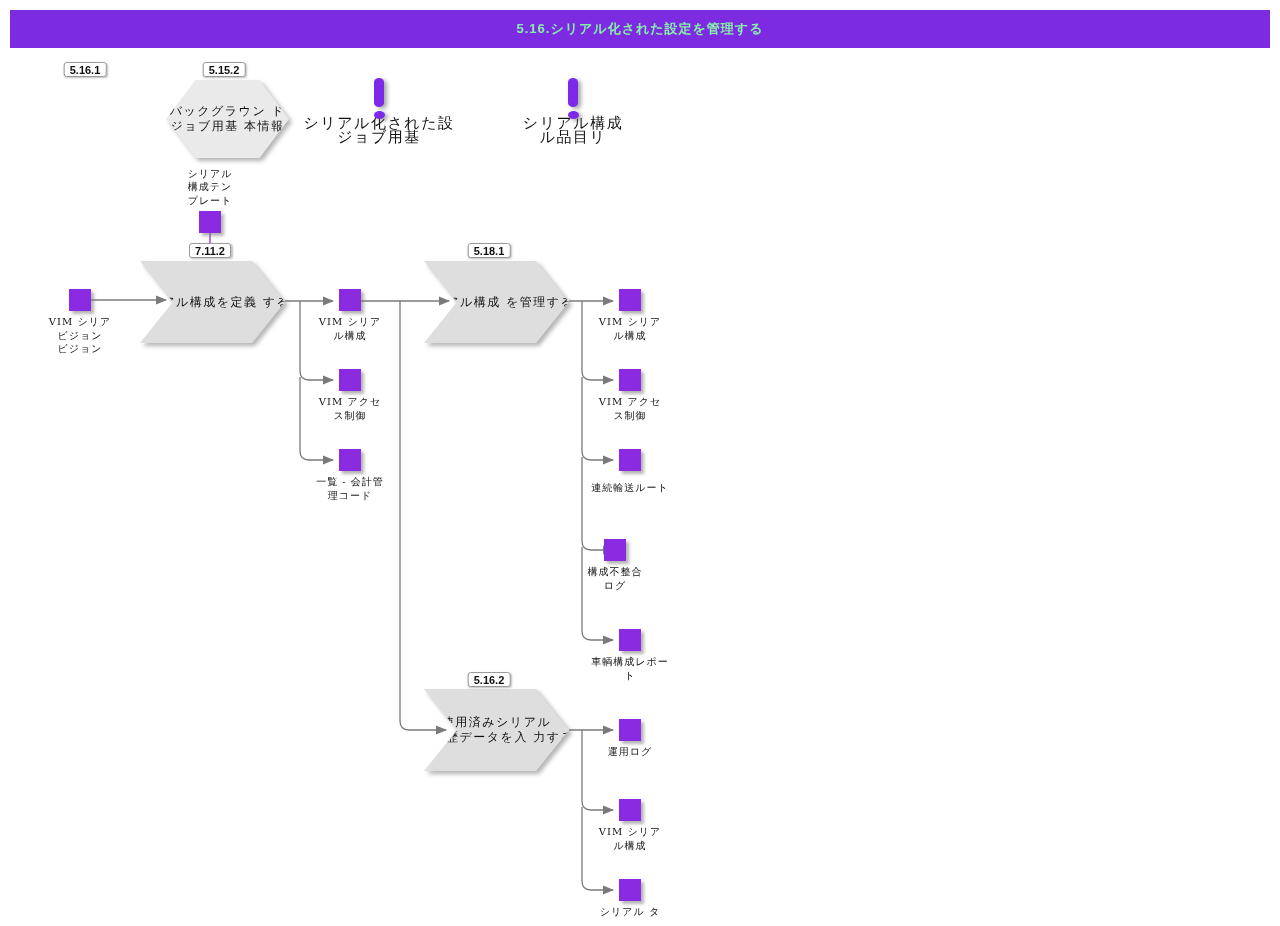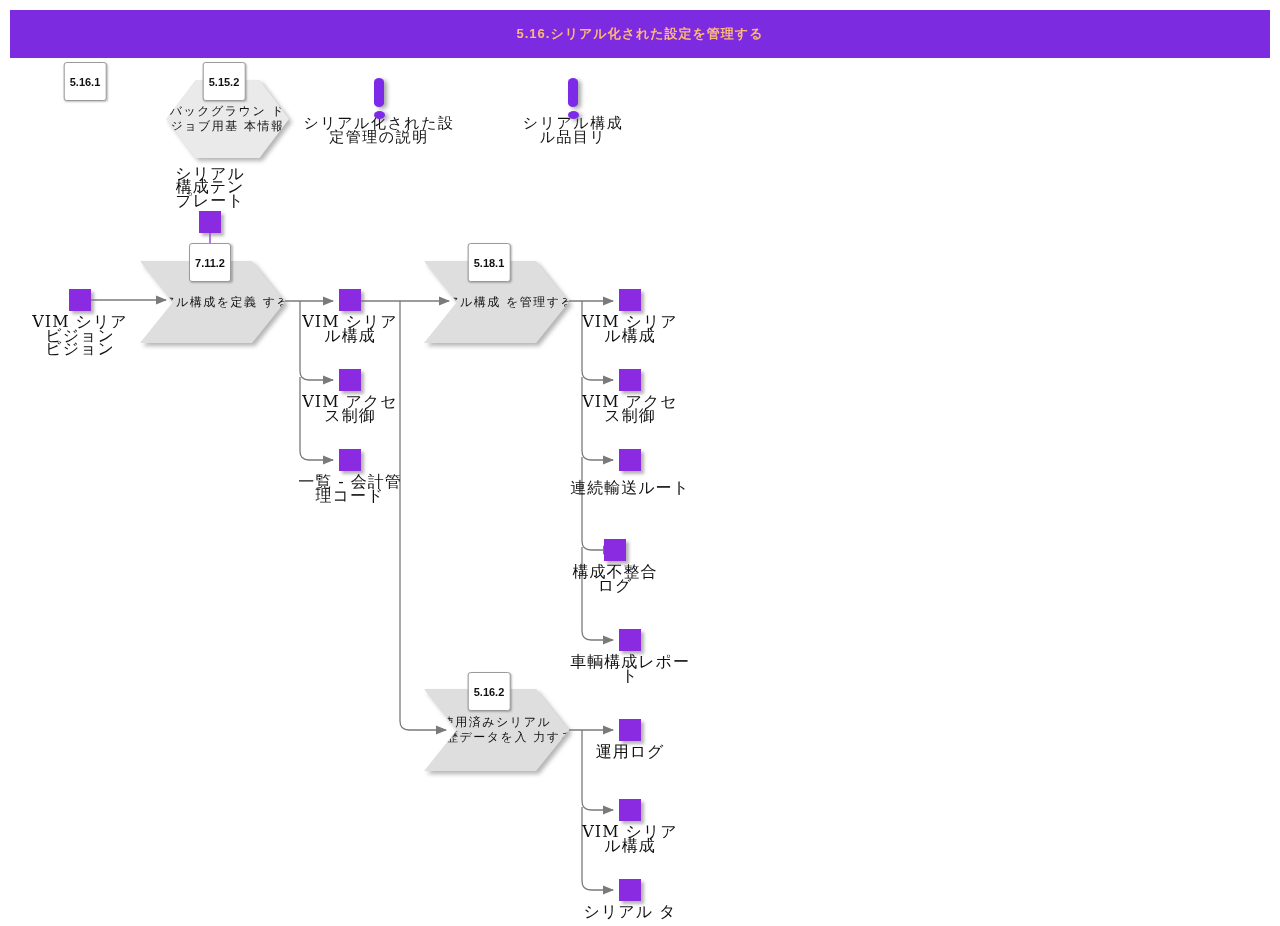--- a/index.html
+++ b/index.html
@@ -1,51 +1,51 @@
 <!DOCTYPE html>
 <html><head>
 <meta charset="utf-8">
 <style>
   html,body{margin:0;padding:0;background:#ffffff;}
   #canvas{position:relative;width:1280px;height:926px;background:#ffffff;overflow:hidden;
           font-family:"DejaVu Serif",serif;color:#111;}
 
   
-  .titlebar{position:absolute;left:10px;top:10px;width:1260px;height:48px;background:#7D2BE0;
+  .titlebar{position:absolute;left:10px;top:10px;width:1260px;height:38px;background:#7D2BE0;
             display:flex;align-items:center;justify-content:center;
             font-family:"Liberation Sans",sans-serif;font-weight:bold;font-size:13px;
-            color:#fdba74;letter-spacing:1px;}
+            color:#86efac;letter-spacing:1px;}
 
   
   svg.connectors{position:absolute;left:0;top:0;z-index:5;}
 
   
   .shape-wrap{position:absolute;z-index:1;filter:drop-shadow(3px 3px 2px rgba(90,90,90,0.45));}
   .hex{width:123px;height:78px;background:#EAEAEA;
        clip-path:polygon(24% 0,76% 0,100% 50%,76% 100%,24% 100%,0 50%);
        display:flex;flex-direction:column;align-items:center;justify-content:center;
        text-align:center;font-size:12px;letter-spacing:1.5px;line-height:15px;white-space:nowrap;}
   .chev{width:145px;height:82px;background:#DEDEDE;
         clip-path:polygon(0 0,77.3% 0,100% 50%,77.3% 100%,0 100%,22.7% 50%);
         display:flex;flex-direction:column;align-items:center;justify-content:center;
         text-align:center;font-size:12px;letter-spacing:1.5px;line-height:15px;white-space:nowrap;}
   .hex span,.chev span{display:block;}
 
   
   .badge{position:absolute;transform:translateX(-50%);z-index:12;background:#ffffff;
-         border:1px solid #9a9a9a;border-radius:3px;padding:12px 5px;height:13px;
+         border:1px solid #9a9a9a;border-radius:3px;padding:0 5px;height:13px;
          display:flex;align-items:center;justify-content:flex-start;
          font-family:"Liberation Sans",sans-serif;font-weight:bold;font-size:11px;color:#111;
          box-shadow:1px 1px 2px rgba(0,0,0,0.25);white-space:nowrap;}
 
   
   .node{position:absolute;z-index:10;width:22px;height:22px;}
   .sq{width:22px;height:22px;background:#8A2BE2;box-shadow:3px 3px 3px rgba(120,120,120,0.55);}
   .lbl{position:absolute;top:26px;left:11px;transform:translateX(-50%);text-align:center;
-       font-size:16px;letter-spacing:1px;line-height:13.5px;color:#111;}
+       font-size:10px;letter-spacing:1px;line-height:13.5px;color:#111;}
   .lbl span{display:block;white-space:nowrap;}
   .lbl-above .lbl{top:auto;bottom:26px;}
 
   
   .note{position:absolute;transform:translateX(-50%);z-index:10;width:160px;text-align:center;}
   .excl{filter:drop-shadow(3px 2px 2px rgba(110,110,110,0.6));}
   .excl-bar{width:10px;height:29px;background:#7D2AE8;border-radius:5px/4px;margin:0 auto;}
   .excl-dot{width:11px;height:8px;background:#7D2AE8;border-radius:50%;margin:4px auto 0;}
   .note-text{margin-top:-3px;font-size:15px;letter-spacing:1.5px;line-height:14px;color:#111;}
   .note-text span{display:block;white-space:nowrap;}
@@ -101,21 +101,21 @@
     <span>5.15.2</span>
   </div>
 
   <div class="note" style="left:379px;top:78px">
     <div class="excl">
       <div class="excl-bar"></div>
         <div class="excl-dot"></div>
     </div>
     <div class="note-text">
       <span>シリアル化された設</span>
-      <span>定管理の説明</span>
+      <span>ジョブ用基</span>
     </div>
   </div>
   <div class="note" style="left:573px;top:78px">
     <div class="excl">
       <div class="excl-bar"></div>
         <div class="excl-dot"></div>
     </div>
     <div class="note-text">
       <span>シリアル構成</span>
       <span>ル品目リ</span>

